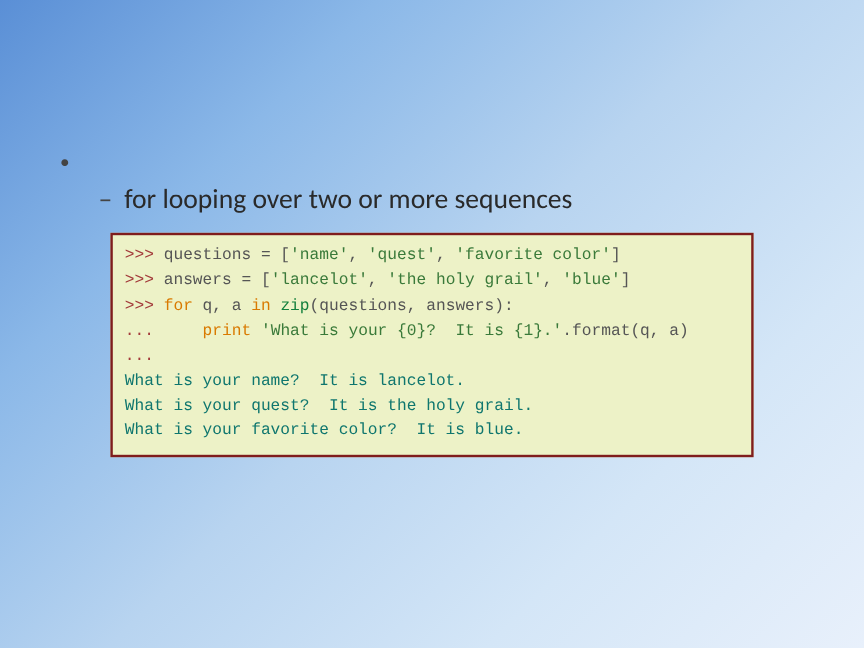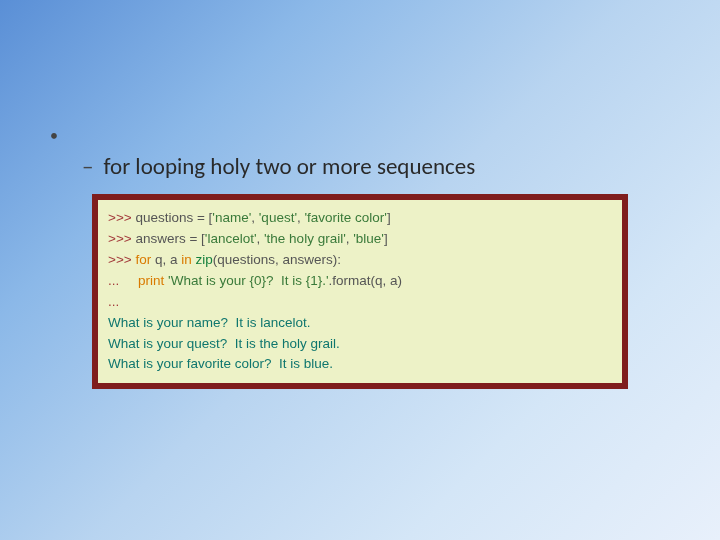--- a/index.html
+++ b/index.html
@@ -39,23 +39,23 @@
     margin-left: 32px;
     margin-bottom: 14px;
   }
   .bullet-l2 .dash {
     margin-right: 10px;
     color: #444;
   }
   .code-block {
     margin: 0 42px;
     background: #edf2c7;
-    border: 6px solid #7f1d1d;
+    border: 2px solid #7f1d1d;
     padding: 8px 10px 8px 10px;
-    font-family: Liberation Sans, sans-serif;
+    font-family: Liberation Mono, monospace;
     font-size: 13.5px;
     line-height: 1.55;
     color: #555;
     white-space: pre;
     overflow: hidden;
   }
   .code-line { display: block; }
   .p-prompt { color: #a33b3b; }
   .p-kw { color: #d97a00; text-align: center; }
   .p-builtin { color: #15803d; }
@@ -68,18 +68,18 @@
 <body>
 
 <div class="content">
 
   <div class="bullet-l1">
     <span class="dot">•</span>
   </div>
 
   <div class="bullet-l2">
     <span class="dash">–</span>
-    <span>for looping holy two or more sequences</span>
+    <span>for looping over two or more sequences</span>
   </div>
 
   <div class="code-block"><span class="code-line"><span class="p-prompt">&gt;&gt;&gt;</span><span class="p-txt"> questions = [</span><span class="p-str">'name'</span><span class="p-txt">, </span><span class="p-str">'quest'</span><span class="p-txt">, </span><span class="p-str">'favorite color'</span><span class="p-txt">]</span></span><span class="code-line"><span class="p-prompt">&gt;&gt;&gt;</span><span class="p-txt"> answers = [</span><span class="p-str">'lancelot'</span><span class="p-txt">, </span><span class="p-str">'the holy grail'</span><span class="p-txt">, </span><span class="p-str">'blue'</span><span class="p-txt">]</span></span><span class="code-line"><span class="p-prompt">&gt;&gt;&gt;</span><span> </span><span class="p-kw">for</span><span class="p-txt"> q, a </span><span class="p-kw">in</span><span> </span><span class="p-builtin">zip</span><span class="p-txt">(questions, answers):</span></span><span class="code-line"><span class="p-cont">...</span><span>     </span><span class="p-kw">print</span><span> </span><span class="p-str">'What is your {0}?  It is {1}.'</span><span class="p-txt">.format(q, a)</span></span><span class="code-line"><span class="p-cont">...</span></span><span class="code-line p-out">What is your name?  It is lancelot.</span><span class="code-line p-out">What is your quest?  It is the holy grail.</span><span class="code-line p-out">What is your favorite color?  It is blue.</span></div>
 
 </div>
 
 </body></html>

